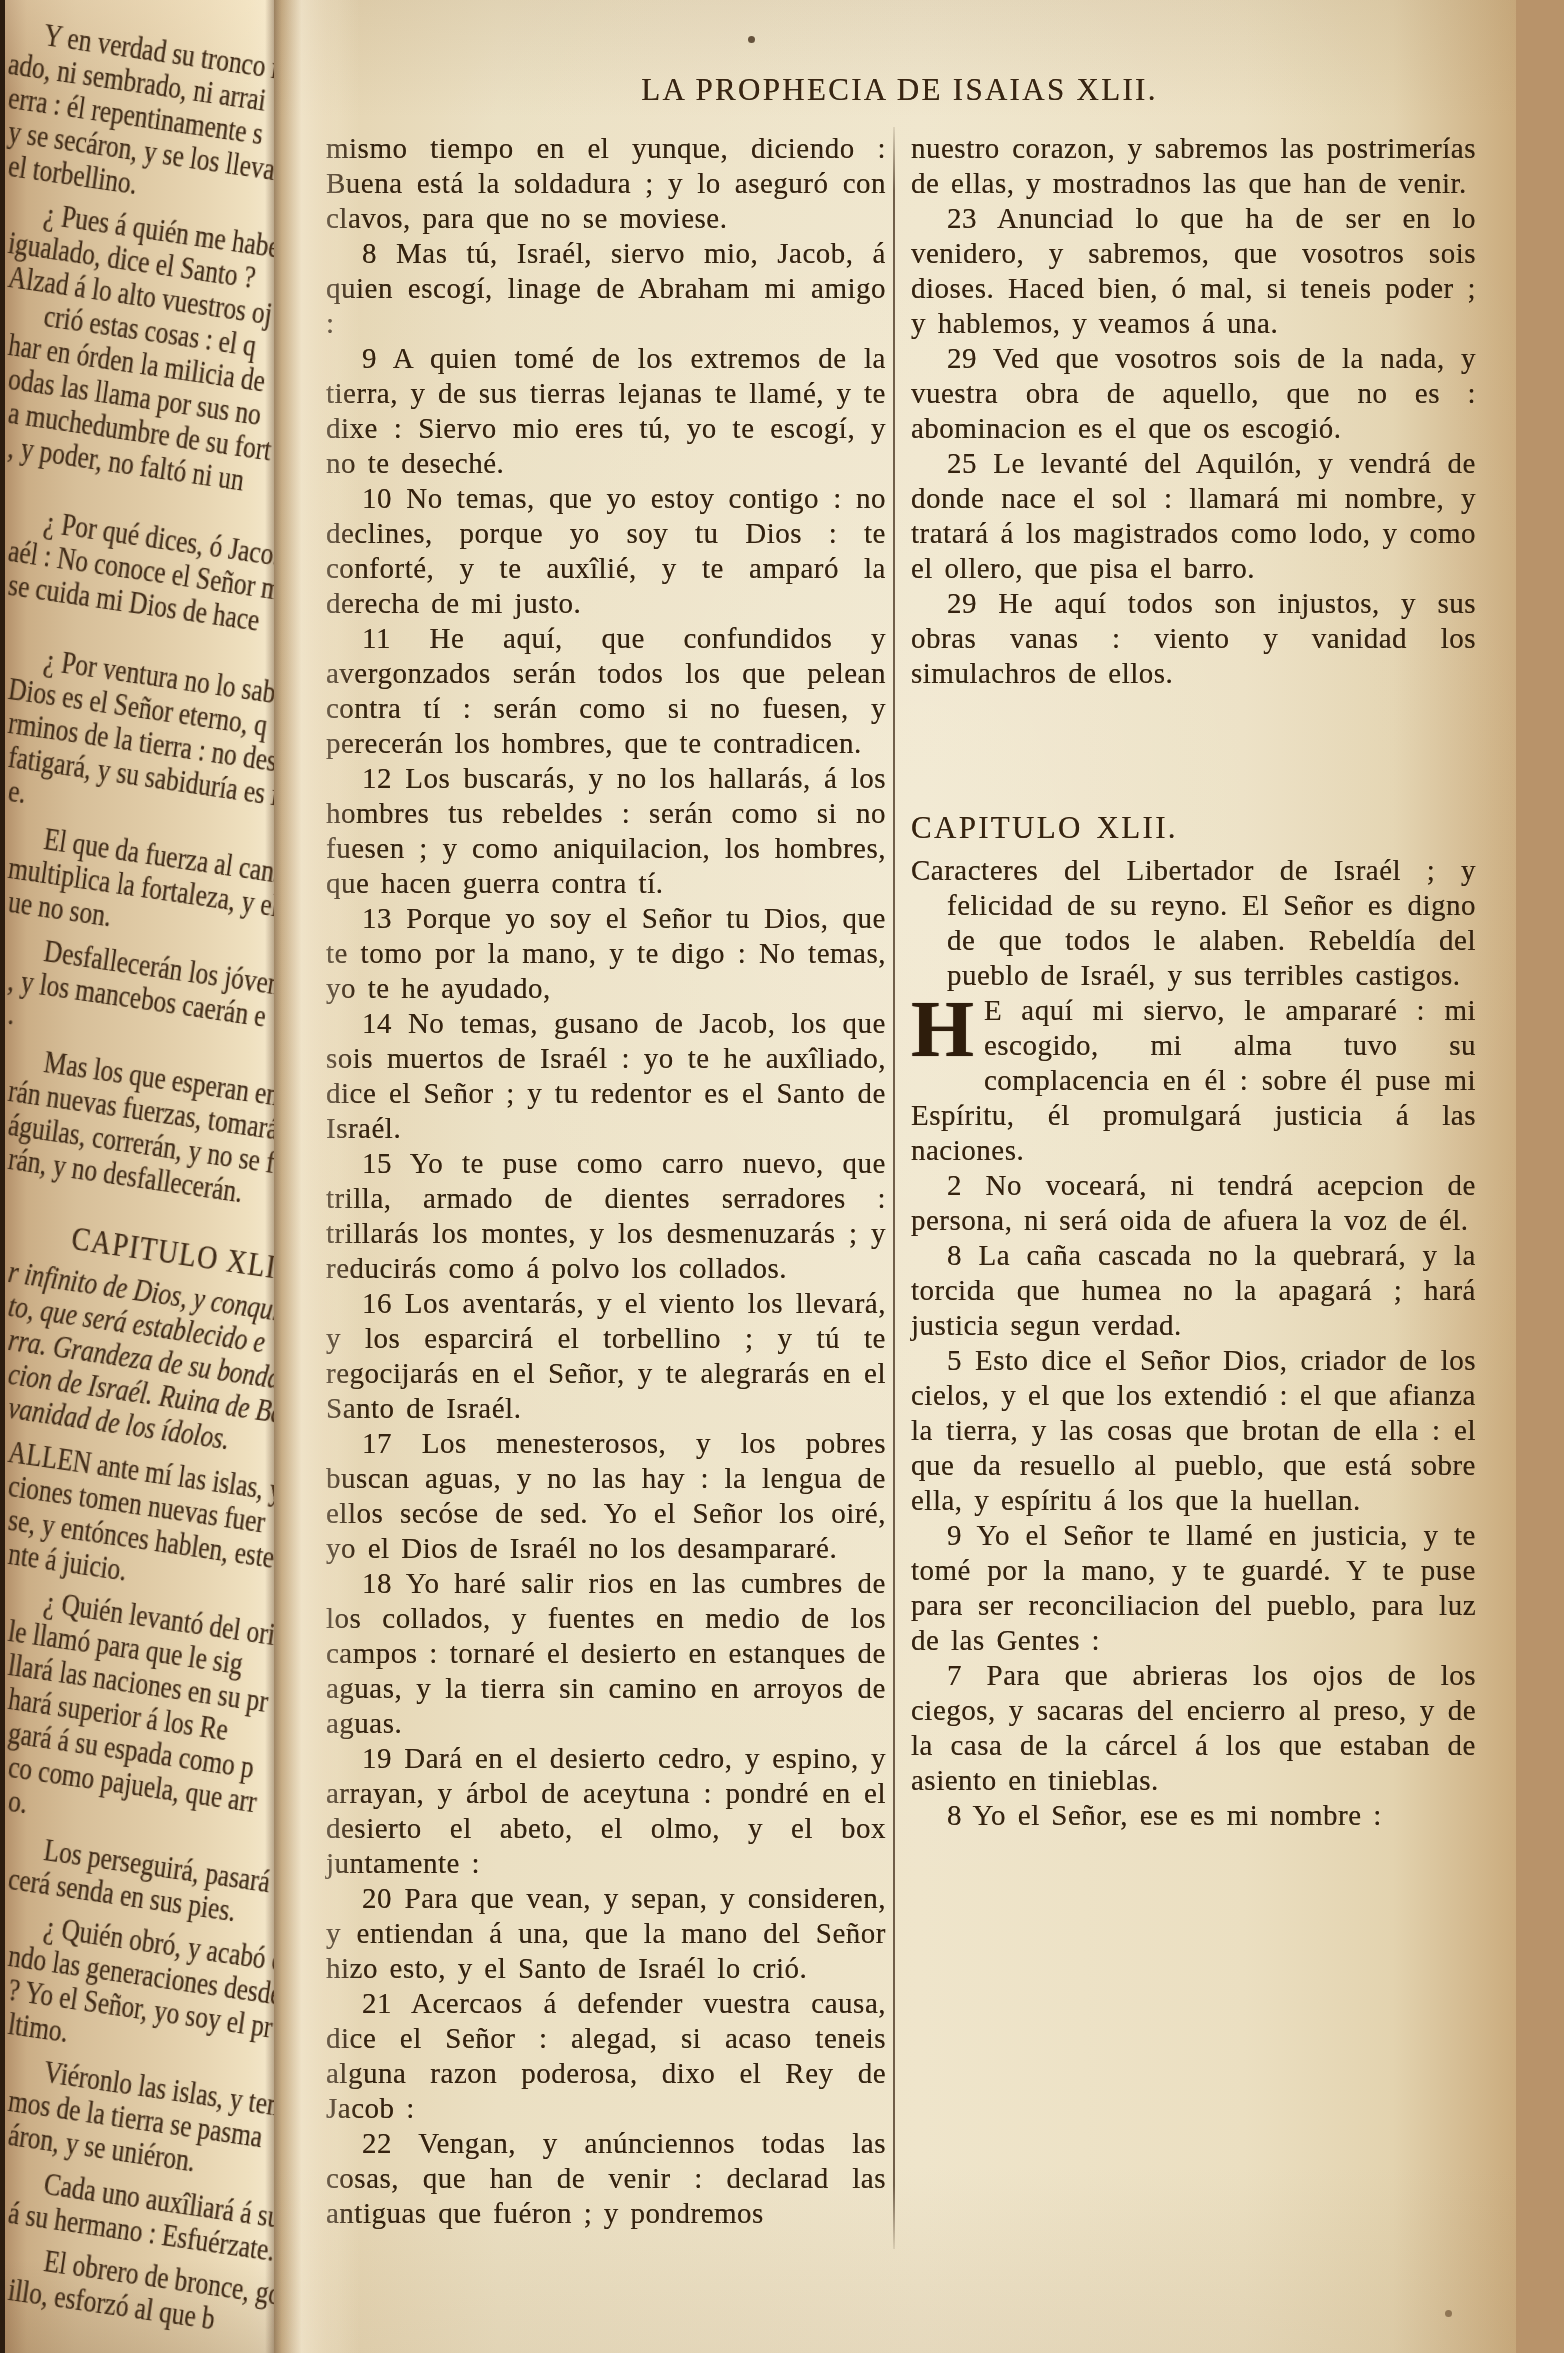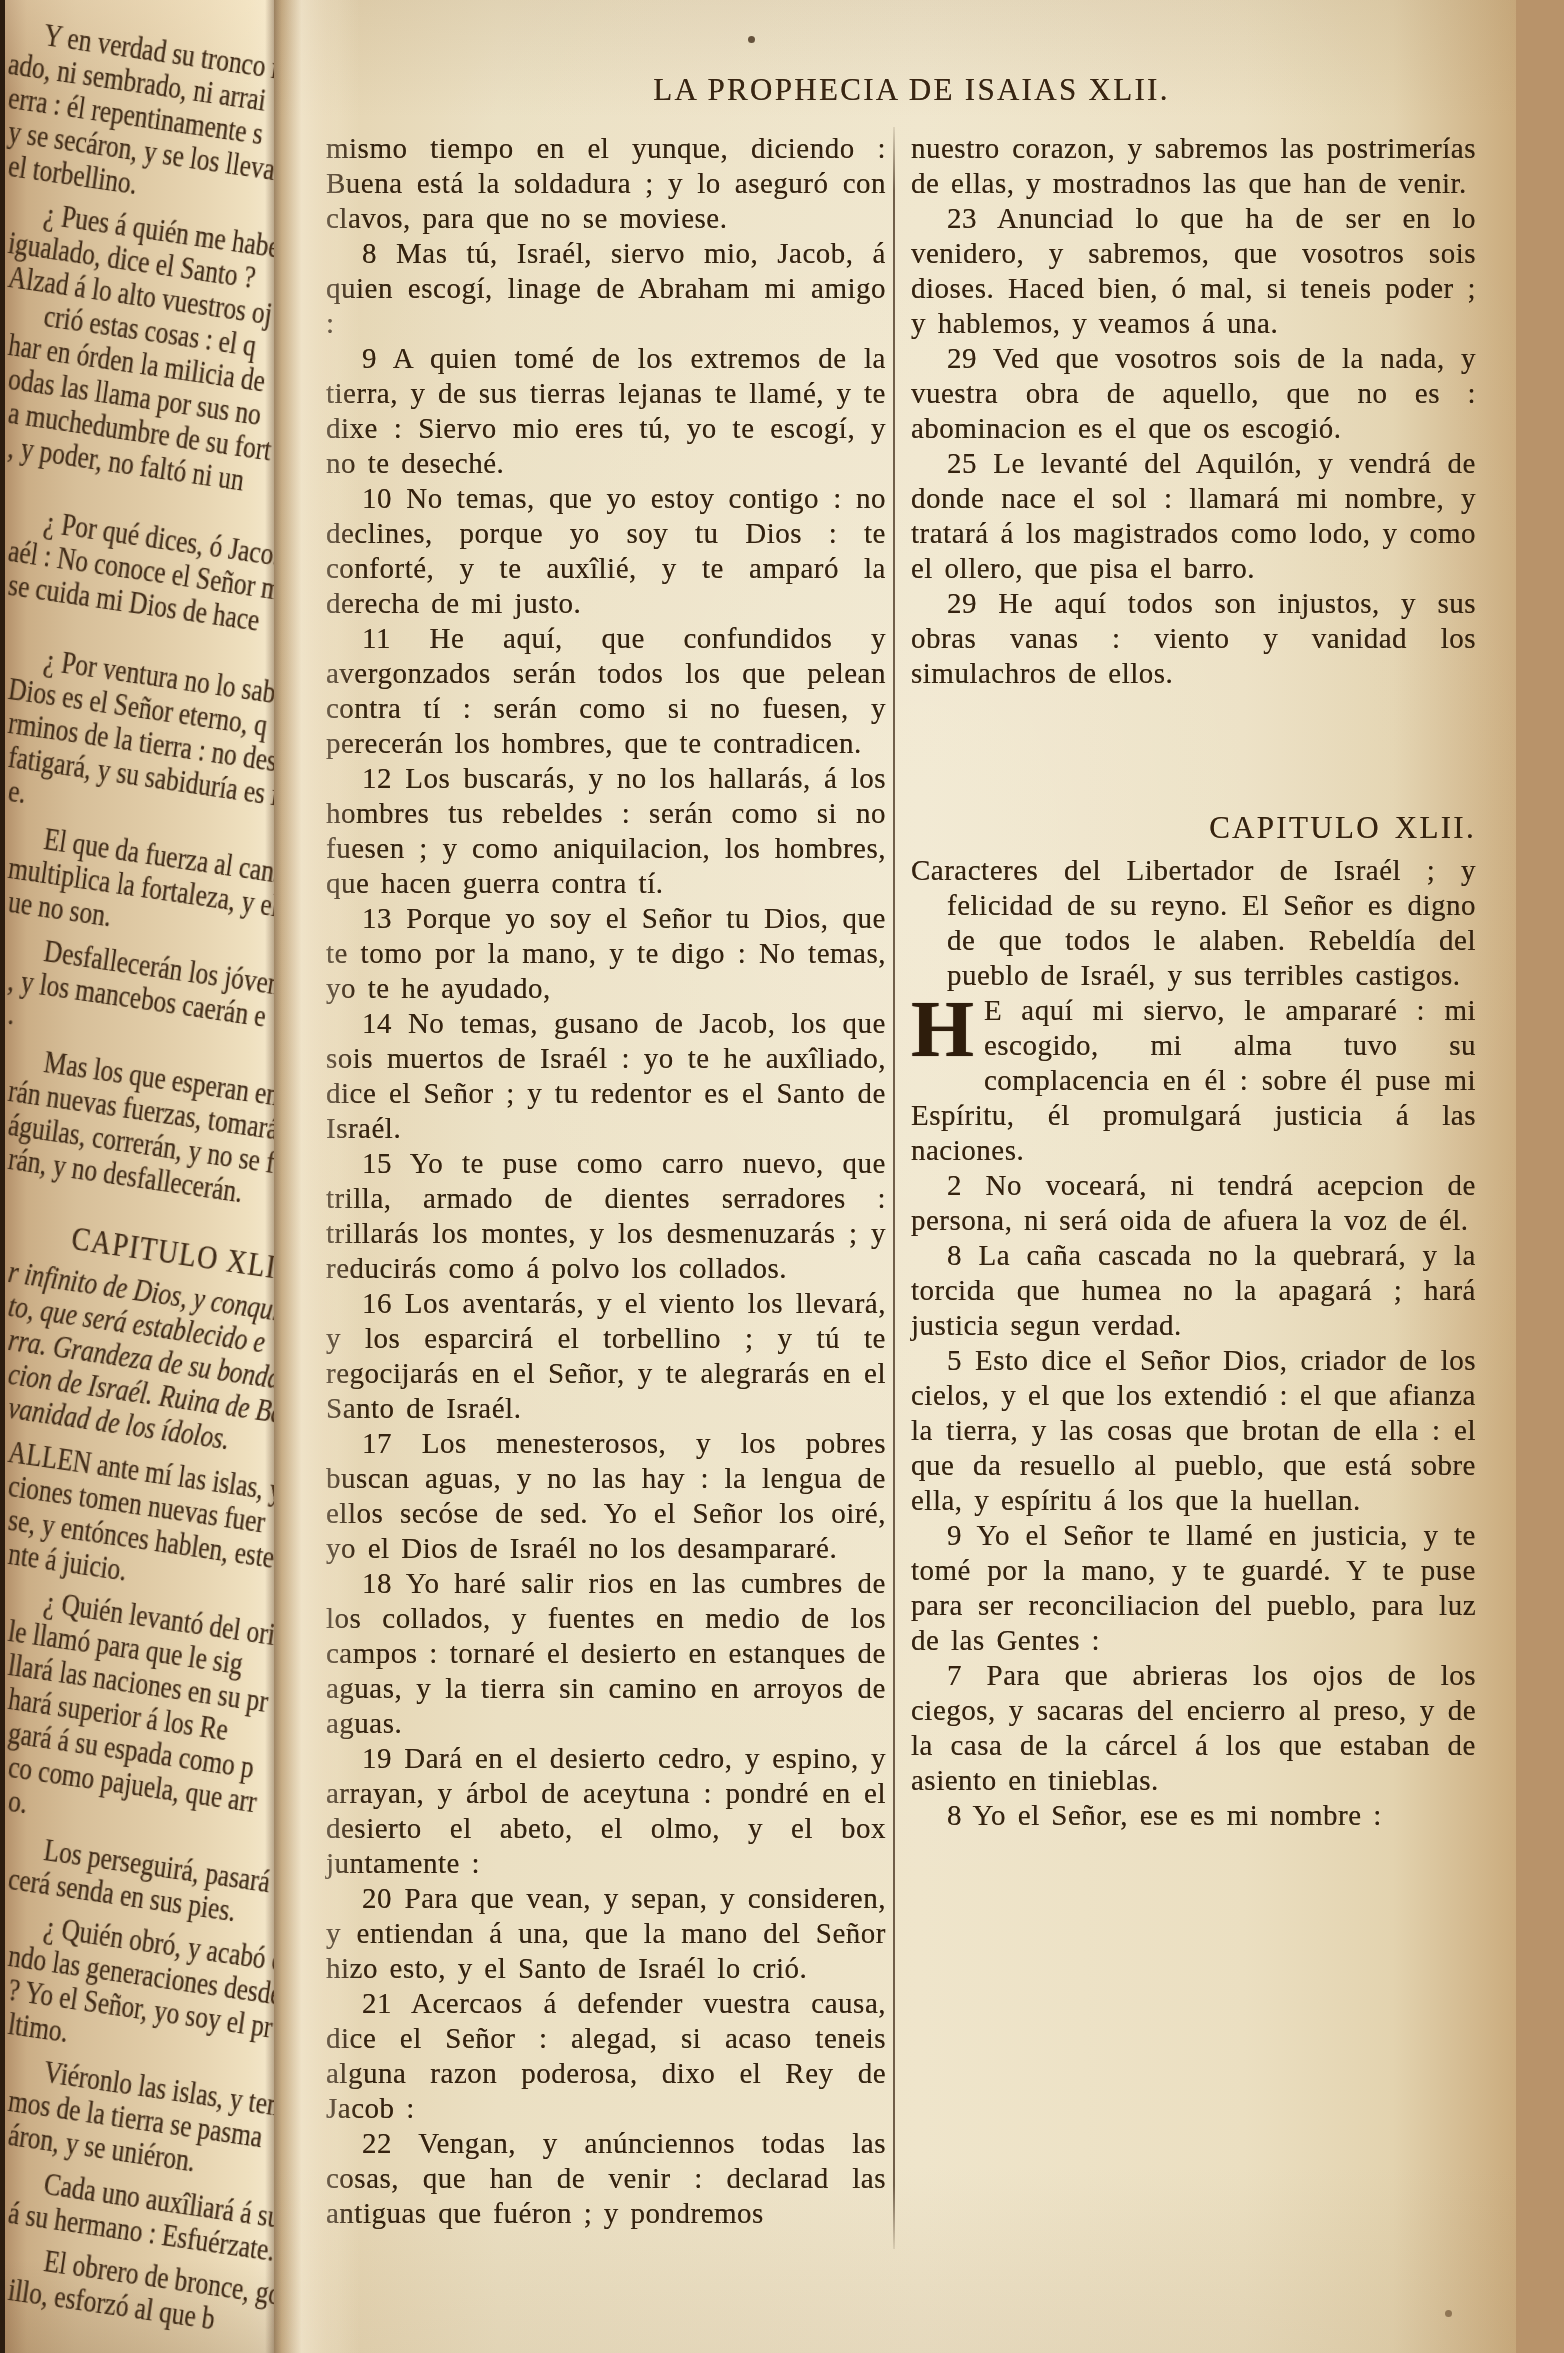--- a/index.html
+++ b/index.html
@@ -39,38 +39,38 @@
   }
   
   .right-page{
     position:absolute;left:274px;top:0;width:1243px;height:2354px;overflow:hidden;
     background:
       radial-gradient(ellipse 978px 1487px at 52% 36%, rgba(255,255,250,.20), transparent 72%),
       linear-gradient(180deg, rgba(170,140,100,.16) 0,transparent 5%,transparent 92%,rgba(170,140,100,.14) 100%),
       linear-gradient(90deg,#d5bb92 0%,#e5d5b3 5%,#ebe0c3 18%,#efe5cb 52%,#ebdfc1 78%,#e3d3af 90%,#caab7d 100%);
     color:#33220f;
   }
-  .page-header{position:absolute;top:72px;left:16px;width:100%;text-align:center;
+  .page-header{position:absolute;top:72px;left:4px;width:100%;text-align:center;
     font-size:31px;letter-spacing:2.3px;color:#382512;white-space:nowrap;
     text-shadow:0 0 0.5px rgba(56,37,18,.8);}
   .header-dot{position:absolute;left:474px;top:36px;width:7px;height:7px;border-radius:50%;
     background:#4e3a24;opacity:.85;}
   .divider{position:absolute;left:619px;top:127px;width:2.3px;height:2122px;
     background:linear-gradient(180deg,rgba(60,40,20,.1),rgba(62,42,22,.72) 3%,rgba(62,42,22,.72) 97%,rgba(60,40,20,.1));}
   .col{
     position:absolute;top:131px;text-align:justify;
     font-size:29px;line-height:35px;word-spacing:3.9px;letter-spacing:0.5px;
     color:#34220f;text-shadow:0 0 0.5px rgba(52,34,15,.65);
   }
   .col-mid{left:52px;width:560px;}
   .col-right{left:637px;width:565px;}
   .col p{margin:0;text-indent:36px;}
   .col p:first-child{text-indent:0;}
   .chap-gap{height:119px;}
-  .chap{text-align:right;font-size:31px;letter-spacing:2.3px;margin:0 0 7.8px 0;color:#36230f;}
+  .chap{text-align:left;font-size:31px;letter-spacing:2.3px;margin:0 0 7.8px 0;color:#36230f;}
   .summary{padding-left:36px;}
   .col p.summary{text-indent:-36px;}
   .col p.v1{text-indent:0;}
   .dropcap{
     float:left;font-size:81px;line-height:66px;height:67px;padding:3.1px 9.4px 0 0;
     font-weight:bold;color:#2e1d0c;text-shadow:0 0 0.8px rgba(46,29,12,.8);
   }
   
   .fore-edge{
     position:absolute;left:1516px;top:0;width:49px;height:2354px;

